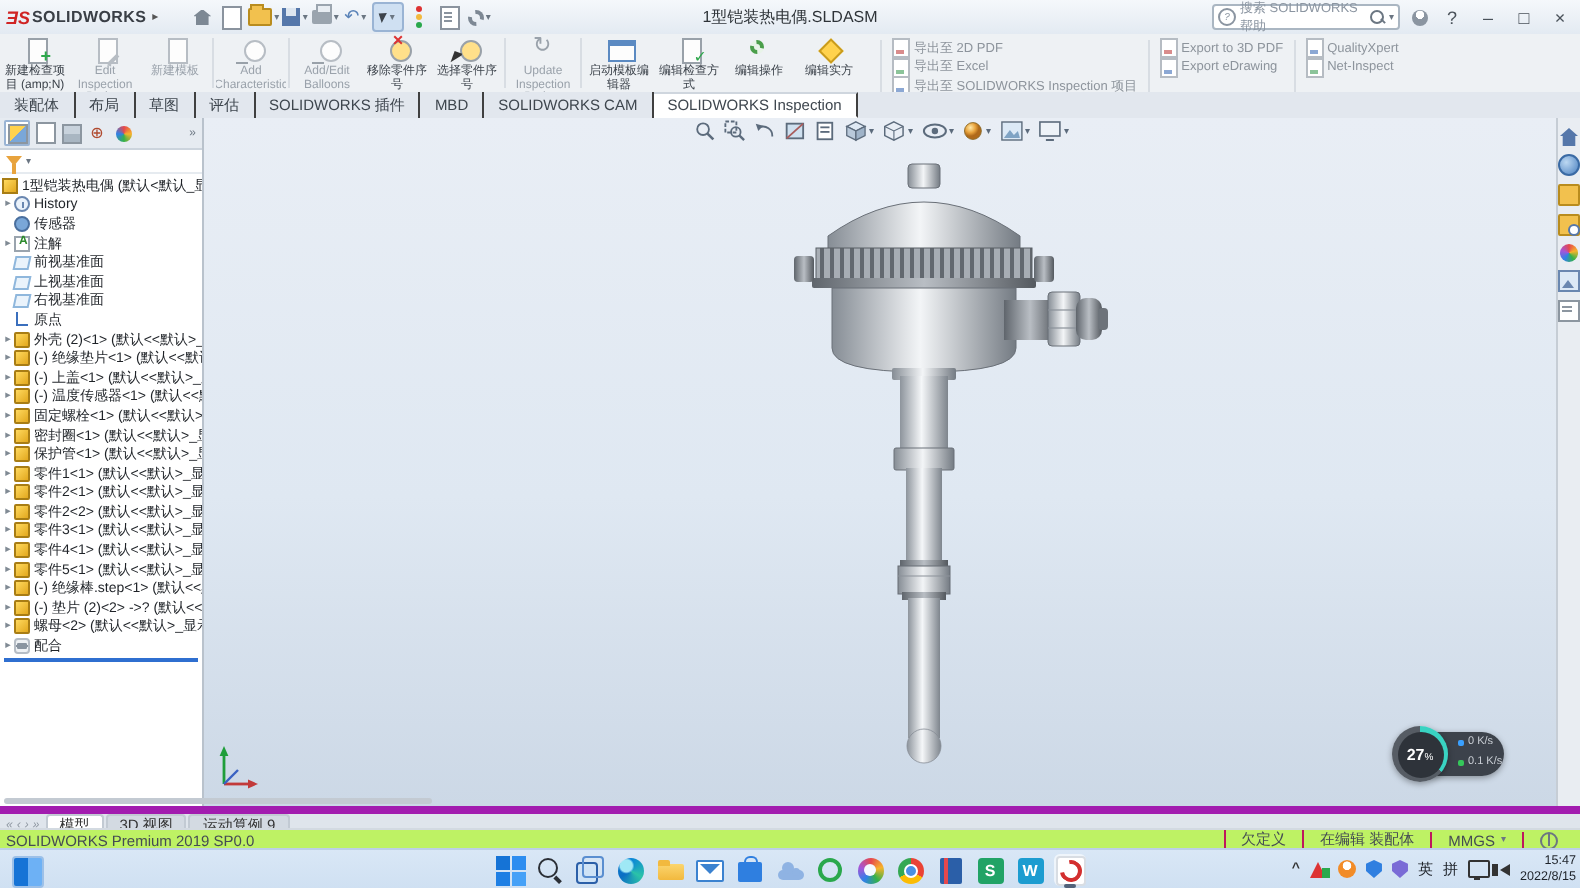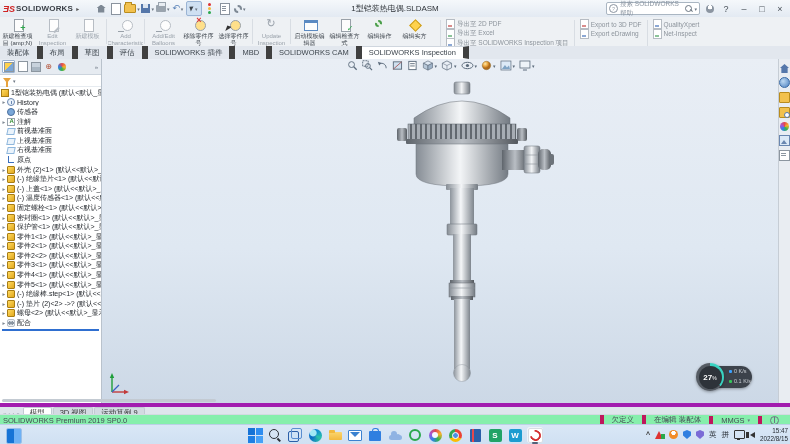--- a/index.html
+++ b/index.html
@@ -62,21 +62,21 @@
   .ico-tag::before{background:#ffd24d;border-color:#c99b1d;width:7px;height:7px;left:5px;top:2px;transform:rotate(45deg)}
   .rxp{display:flex;gap:5px;padding:3px 0 0 8px;font-size:6.5px;color:#8d949c}
   .rxc{display:flex;flex-direction:column;gap:1.5px;border-left:1px solid #d8dde3;padding-left:5px}
   .rxi{display:flex;align-items:center;gap:2px;height:8px;white-space:nowrap}
   .xico{width:7px;height:8px;background:#fff;border:1px solid #b6bcc3;flex:none;position:relative}
   .xico.r::after{content:"";position:absolute;left:1px;bottom:1px;width:4px;height:2px;background:#d98c8c}
   .xico.g::after{content:"";position:absolute;left:1px;bottom:1px;width:4px;height:2px;background:#8cc49a}
   .xico.b::after{content:"";position:absolute;left:1px;bottom:1px;width:4px;height:2px;background:#8ca8d4}
   
   .ctabs{position:absolute;top:46px;left:0;right:0;height:13px;background:#e2e7ee;display:flex;font-size:7.5px;color:#3e464e;border-bottom:1px solid #cdd5de}
-  .ctab{padding:0 7px;display:flex;align-items:center;border-right:6px solid #404040;white-space:nowrap}
+  .ctab{padding:0 7px;display:flex;align-items:center;border-right:1px solid #404040;white-space:nowrap}
   .ctab.active{background:#fff;border-top:1px solid #cfd6de;border-bottom:1px solid #fff}
   
   .lpanel{position:absolute;top:59px;left:0;width:101px;bottom:41px;background:#fff;border-right:1px solid #b9c2cc;overflow:hidden}
   .ptabs{height:15px;background:#e6ebf1;border-bottom:1px solid #ccd4dd;display:flex;align-items:center;gap:2px;padding:0 2px}
   .pti{width:11px;height:11px;display:flex;align-items:center;justify-content:center;border-radius:1px}
   .pti.on{background:#fff;border:1px solid #9ab4d4}
   .pt1{background:linear-gradient(135deg,#ffd24d 50%,#7aa7d8 50%);width:8px;height:8px;border:1px solid #8c96a0}
   .pt2{width:8px;height:9px;background:#fff;border:1px solid #8c96a0}
   .pt3{width:8px;height:8px;background:linear-gradient(#c8d2dc 50%,#a9b6c2 50%);border:1px solid #8c96a0}
   .pt4{font-size:8px;color:#b04a2f;line-height:1}
@@ -134,23 +134,23 @@
   .tp-pal::after{content:"";position:absolute;left:1px;bottom:1px;border-left:3px solid transparent;border-right:3px solid transparent;border-bottom:4px solid #6a87b0}
   .tp-prop{background:#fff;border:1px solid #8c96a0}
   .tp-prop::after{content:"";position:absolute;left:1px;top:2px;width:5px;height:1px;background:#8c96a0;box-shadow:0 2px 0 #8c96a0}
   
   .hscroll{position:absolute;left:2px;top:399px;width:214px;height:3px;background:#c3cad2;border-radius:2px}
   .btabs{position:absolute;left:0;right:0;top:403px;height:11px;background:#dfe5ec;display:flex;align-items:flex-start;font-size:7.5px;color:#333;border-top:4px solid #a21caf}
   .bnav{display:flex;gap:2px;align-items:center;height:100%;padding:0 3px;color:#8a939d;font-size:6px}
   .btab{padding:0 6px;height:10px;display:flex;align-items:center;border:1px solid #c2cad3;border-bottom:none;background:#d3dae2;margin-right:1px;border-radius:2px 2px 0 0;white-space:nowrap}
   .btab.active{background:#fff}
   
-  .sbar{position:absolute;left:0;right:0;top:414px;height:10px;background:#86efac;border-top:1px solid #d3dae1;display:flex;align-items:center;font-size:7.5px;color:#454c54;padding:0 3px}
+  .sbar{position:absolute;left:0;right:0;top:414px;height:10px;background:#bef264;border-top:1px solid #d3dae1;display:flex;align-items:center;font-size:7.5px;color:#454c54;padding:0 3px}
   .sright{margin-left:auto;display:flex;align-items:center;gap:0}
-  .sitem{padding:0 8px;border-left:4px solid #be185d;white-space:nowrap;display:flex;align-items:center;gap:3px}
+  .sitem{padding:0 8px;border-left:1px solid #be185d;white-space:nowrap;display:flex;align-items:center;gap:3px}
   .sglobe{width:7px;height:7px;border:1px solid #6b7682;border-radius:50%;position:relative}
   .sglobe::after{content:"";position:absolute;left:2.5px;top:0;width:1px;height:6px;background:#6b7682}
   
   .tbar{position:absolute;left:0;right:0;top:424px;height:20px;background:linear-gradient(#d9e7f6,#cfe0f2);border-top:1px solid #bcd0e6}
   .tcorner{position:absolute;left:6px;top:3px;width:14px;height:14px;border-radius:2px;background:linear-gradient(90deg,#1573d6 50%,#6db1f5 50%);border:1px solid #9cc0e8}
   .tmid{position:absolute;left:50%;top:2px;transform:translateX(-50%);display:flex;gap:4px;align-items:center}
   .tico{width:16px;height:16px;border-radius:3px;display:flex;align-items:center;justify-content:center;position:relative}
   .tico.active{background:rgba(255,255,255,.6)}
   .tind{position:absolute;bottom:-1px;left:5px;width:6px;height:2px;background:#51627a;border-radius:1px}
   .t-start::before{content:"";width:15px;height:15px;background:linear-gradient(#1573d6,#1573d6) 0 0/7px 7px no-repeat,linear-gradient(#2d8df0,#2d8df0) 8px 0/7px 7px no-repeat,linear-gradient(#1e7fe4,#1e7fe4) 0 8px/7px 7px no-repeat,linear-gradient(#46a1f7,#46a1f7) 8px 8px/7px 7px no-repeat}

